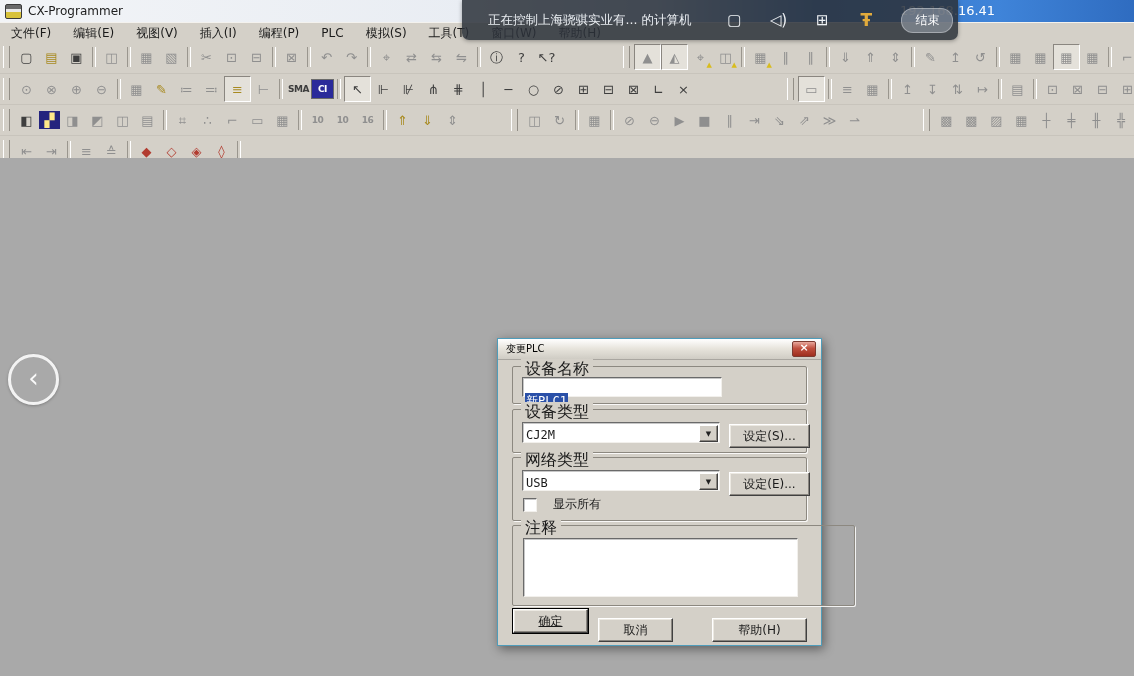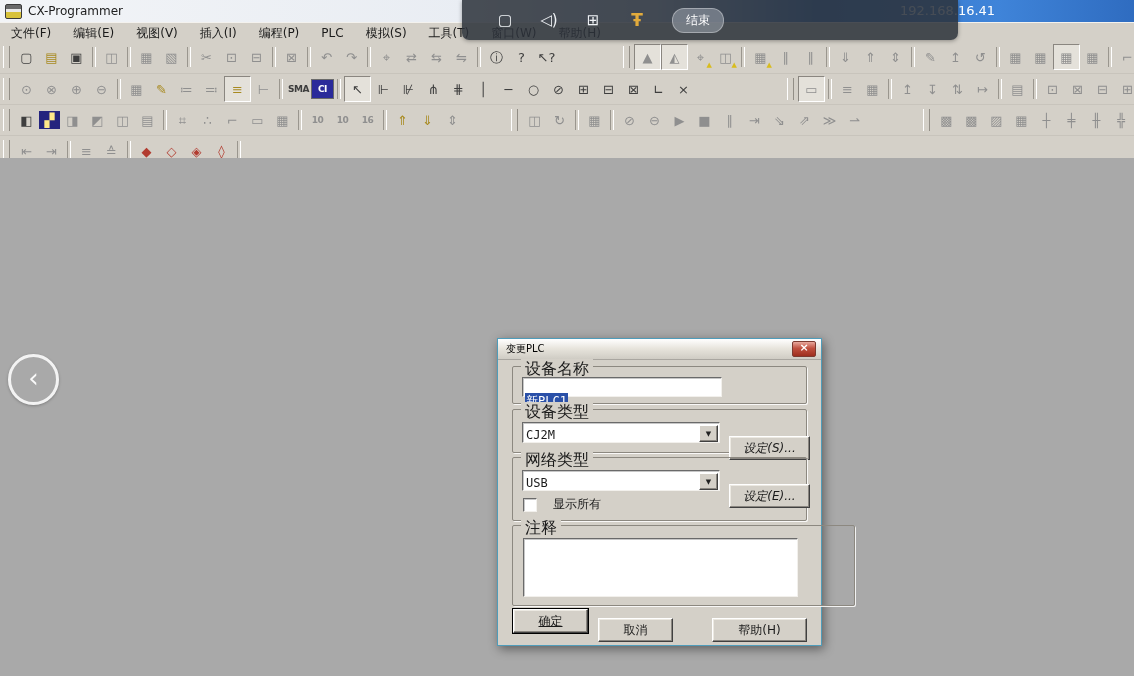--- a/index.html
+++ b/index.html
@@ -96,21 +96,21 @@
   #g-net{top:118px;height:62px;}
   .combo{position:absolute;left:9px;top:12px;width:196px;height:19px;display:flex;align-items:flex-end;}
   .combo-text{flex:1;padding-left:3px;}
   .combo-btn{width:17px;height:15px;margin-right:1px;background:#d4d0c8;
     border:1px solid;border-color:#ffffff #404040 #404040 #ffffff;
     box-shadow:inset -1px -1px 0 #8a8680;display:flex;align-items:center;justify-content:center;
     font-size:7px;color:#222;cursor:default;}
   .btn{background:#d4d0c8;border:1px solid;border-color:#ffffff #404040 #404040 #ffffff;
     box-shadow:inset -1px -1px 0 #8a8680,inset 1px 1px 0 #ece9e2;
     font-size:12px;display:flex;align-items:center;justify-content:center;cursor:default;}
-  .settings-btn{position:absolute;left:216px;top:26px;width:79px;height:22px;font-style:italic;}
+  .settings-btn{position:absolute;left:216px;top:14px;width:79px;height:22px;}
   #show-all-row{position:absolute;left:10px;top:38px;display:flex;align-items:center;gap:16px;}
   #show-all-box{width:12px;height:12px;}
   #g-comment{top:186px;height:79px;padding-left:48px;}
   #comment-area{position:absolute;left:10px;top:12px;width:273px;height:57px;}
   #btn-ok{position:absolute;left:15px;top:270px;width:73px;height:22px;box-shadow:inset -1px -1px 0 #8a8680,inset 1px 1px 0 #ece9e2,0 0 0 1px #000;text-decoration:underline;}
   #btn-cancel{position:absolute;left:100px;top:279px;width:73px;height:22px;}
   #btn-help{position:absolute;left:214px;top:279px;width:93px;height:22px;}
 </style>
 </head>
 <body>
@@ -313,20 +313,21 @@
         <div class="ico r">◈</div>
         <div class="ico r">◊</div>
         <div class="tsep"></div>
       </div>
     </div>
   </div>
 
 <div id="workspace"></div>
 
 <div id="remote-bar">
+  <div id="remote-text">正在控制上海骁骐实业有... 的计算机</div>
   <div id="remote-icons">
       <span class="rm-ico">▢</span>
       <span class="rm-ico">◁)</span>
       <span class="rm-ico">⊞</span>
       <span class="rm-ico pin">Ŧ</span>
     </div>
   <div id="end-button">结束</div>
 </div>
 
 <div id="back-nav">

